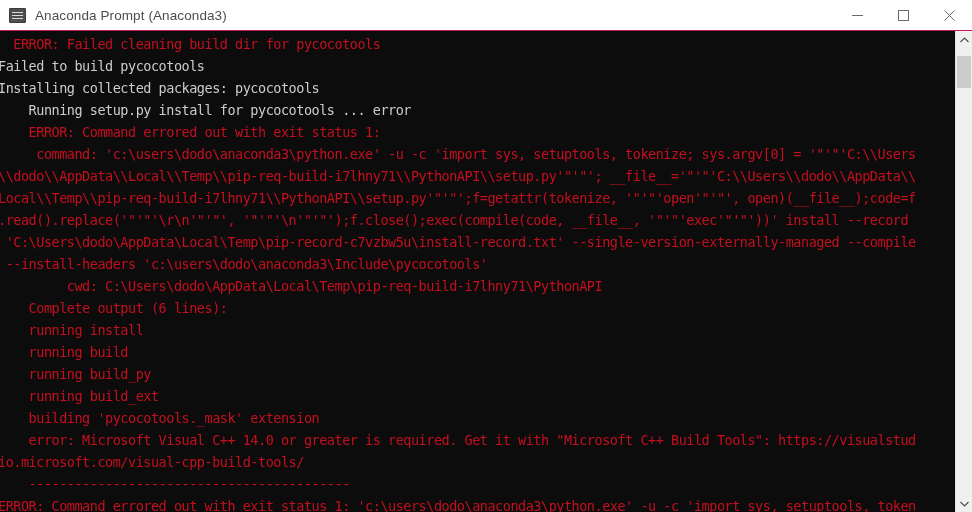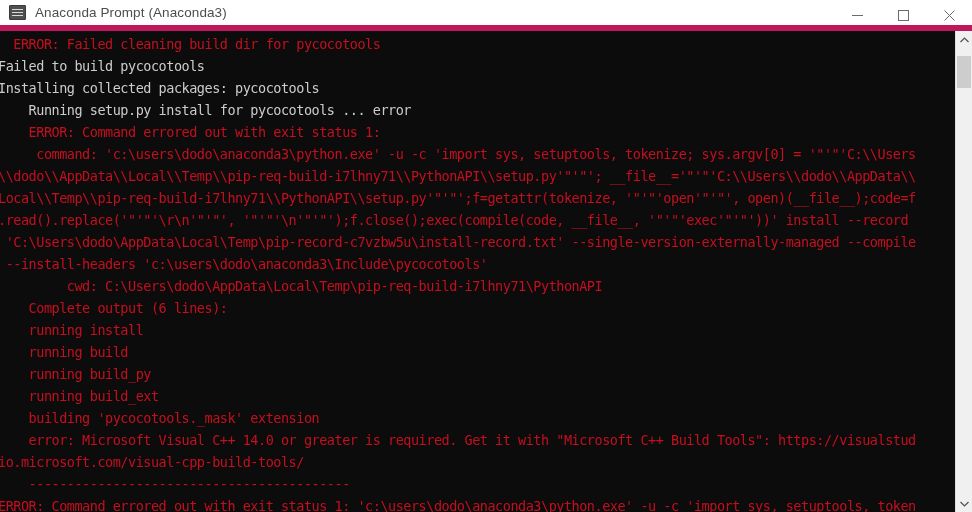--- a/index.html
+++ b/index.html
@@ -23,21 +23,21 @@
     display: flex;
     flex-direction: column;
     box-sizing: border-box;
   }
 
   
   .titlebar {
     height: 31px;
     min-height: 31px;
     background: #ffffff;
-    border-bottom: 6px solid #be185d;
+    border-bottom: 1px solid #be185d;
     display: flex;
     align-items: center;
     position: relative;
     box-sizing: border-box;
   }
   .title-left {
     display: flex;
     align-items: center;
     padding-left: 9px;
     height: 100%;

